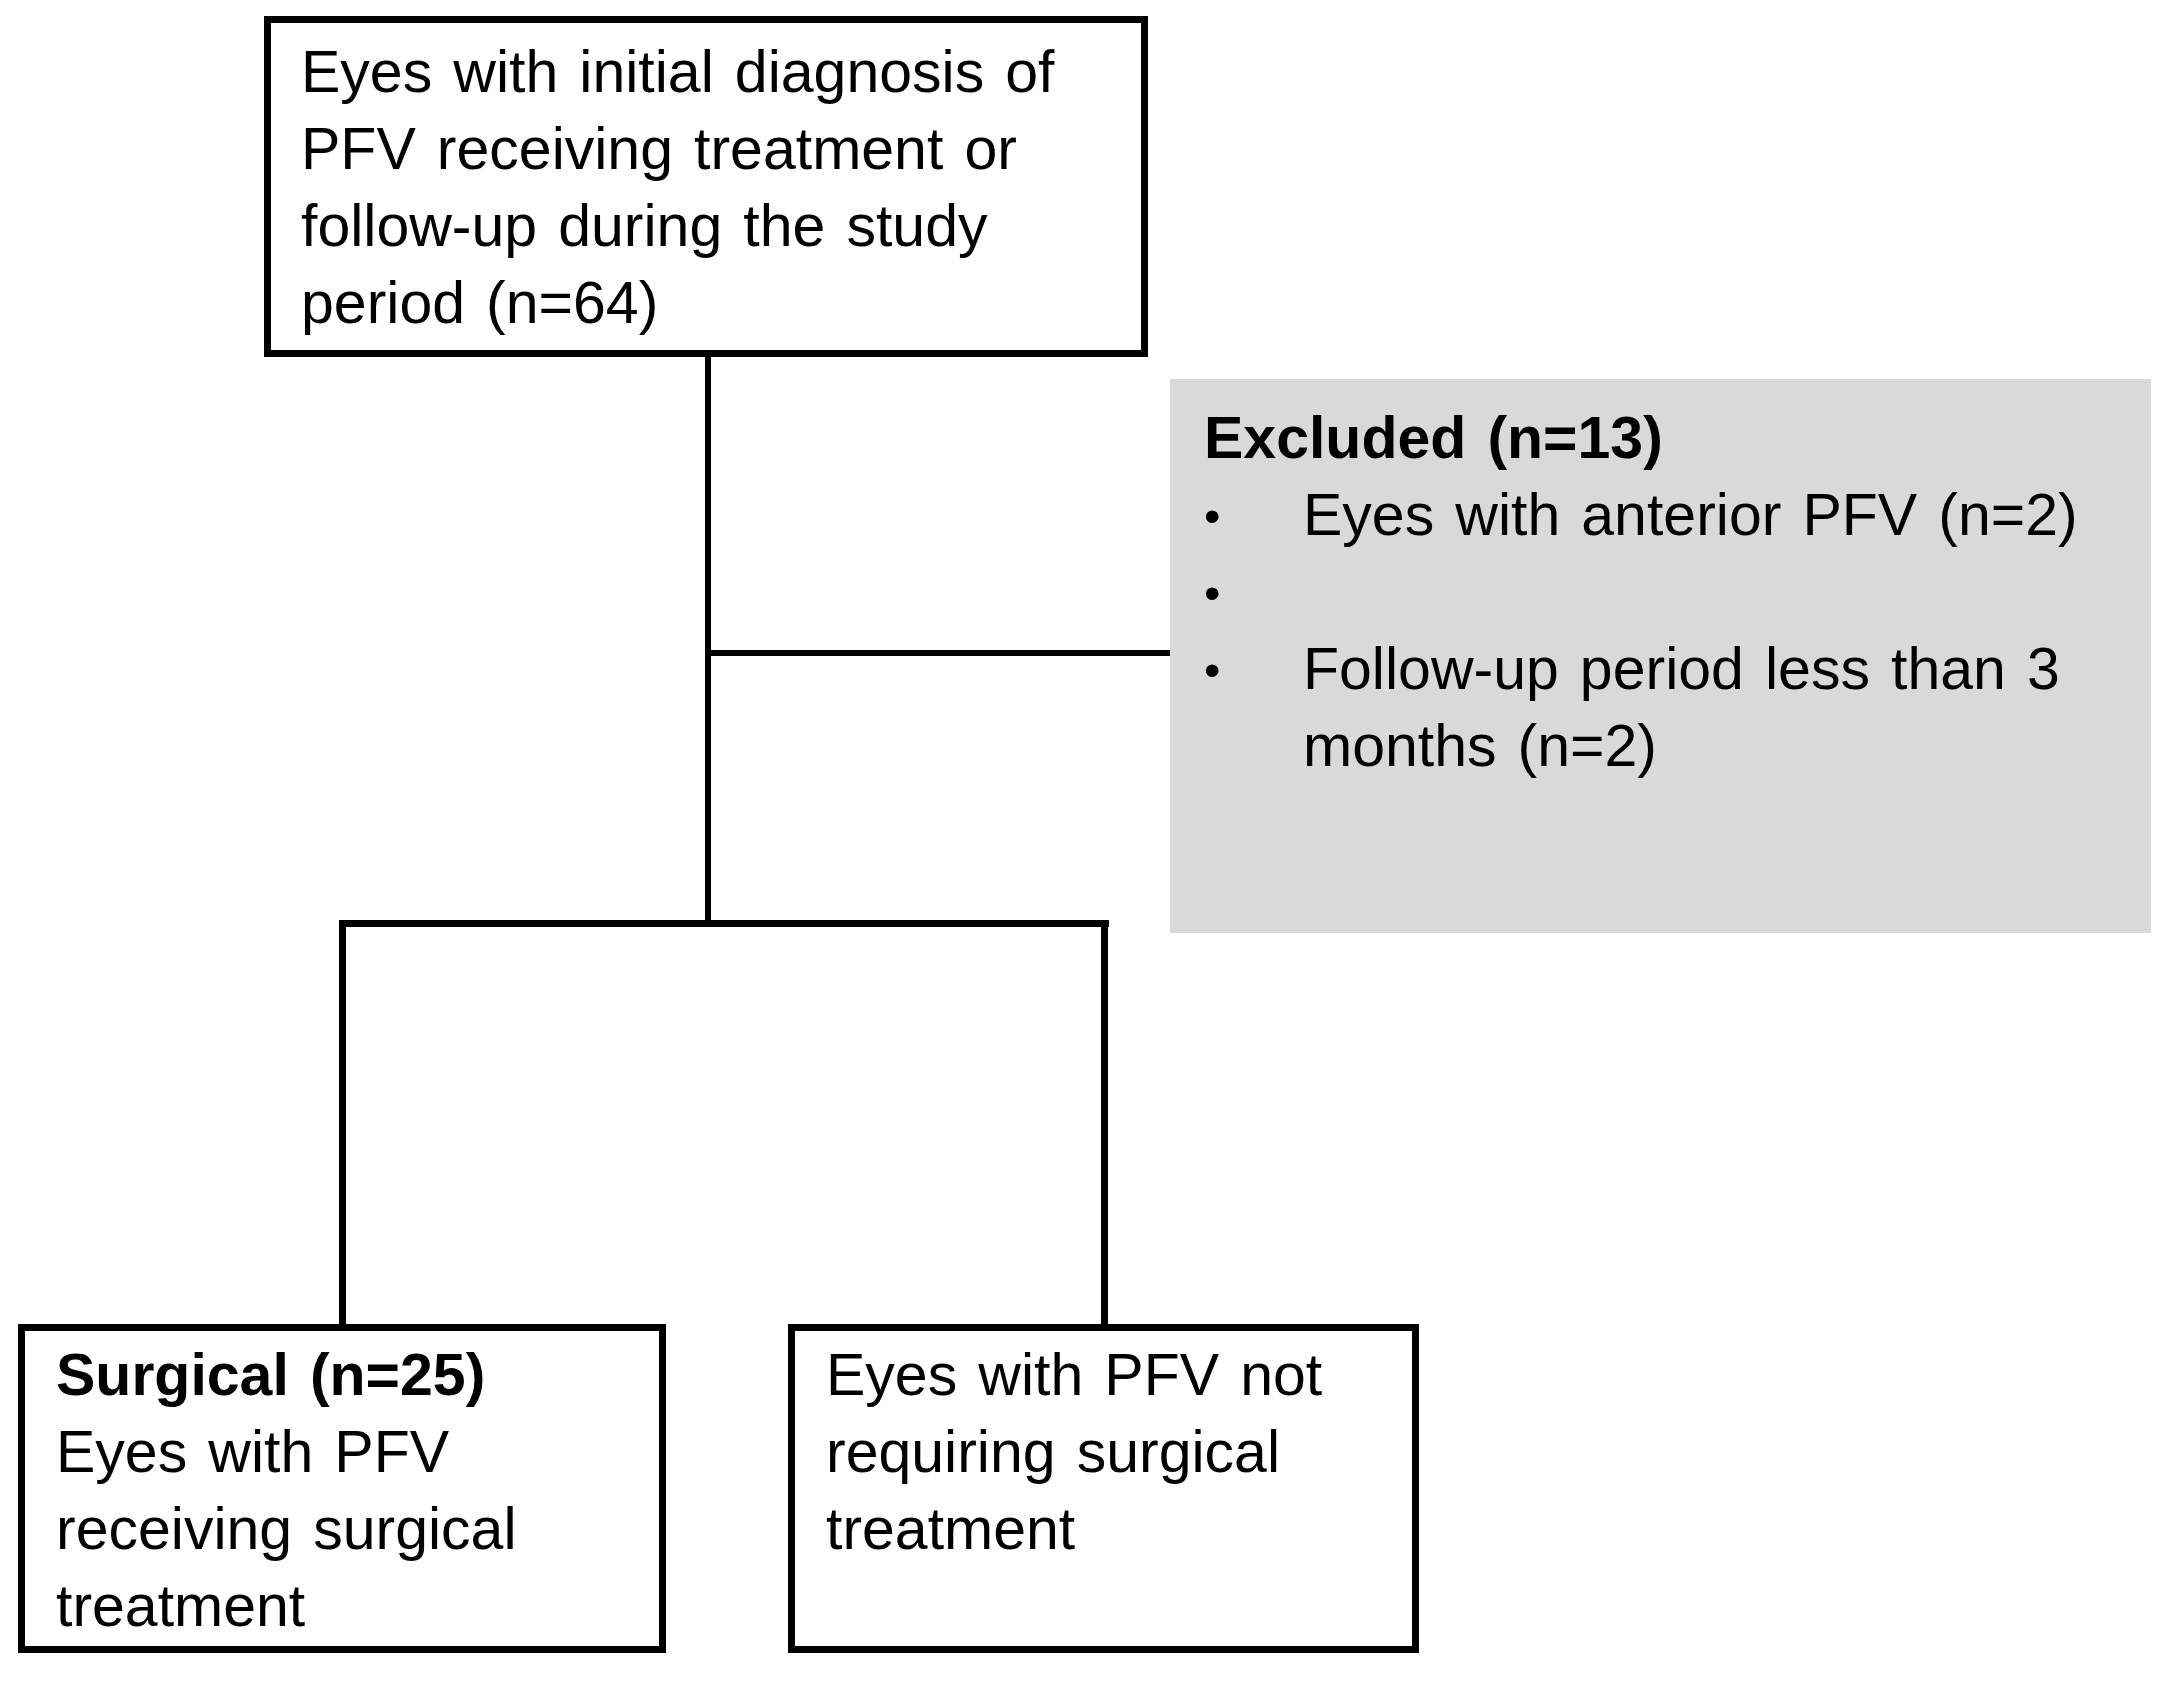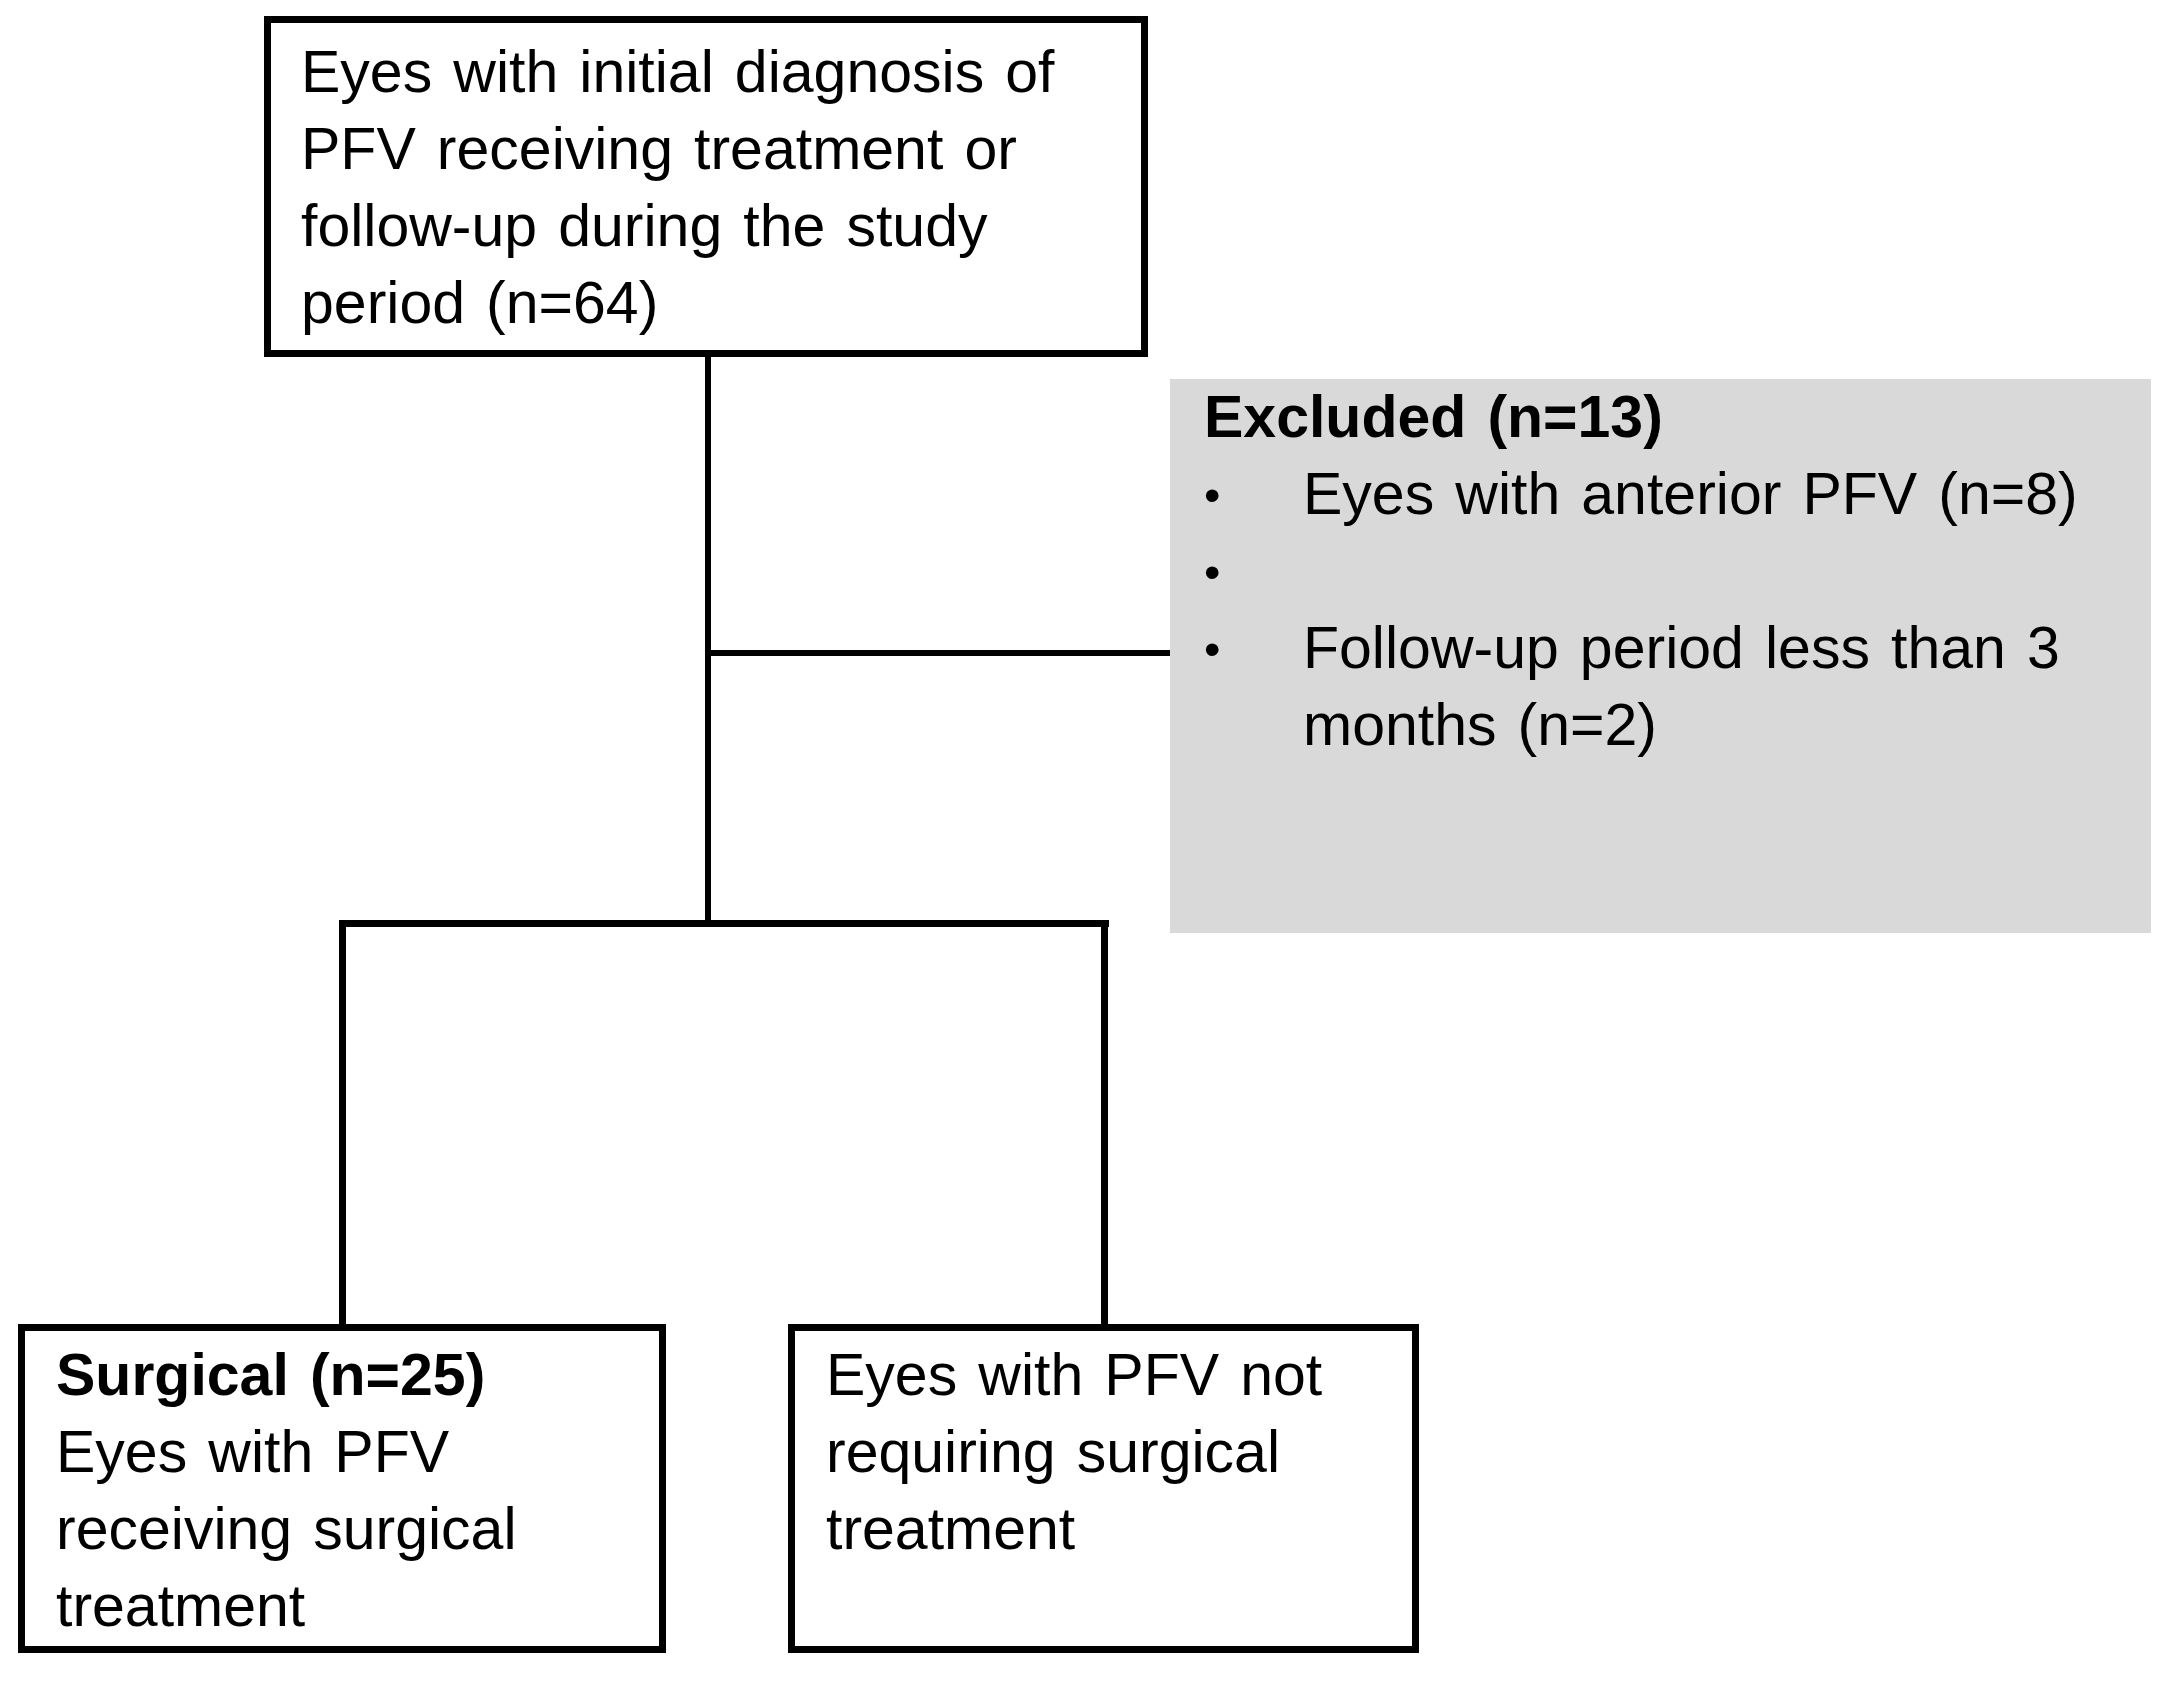--- a/index.html
+++ b/index.html
@@ -39,21 +39,21 @@
     width: 884px; height: 341px;
     padding: 11px 19px 0 30px;
   }
 
   .excluded-box {
     position: absolute;
     left: 1170px; top: 379px;
     width: 981px; height: 554px;
     background: #d9d9d9;
     box-sizing: border-box;
-    padding: 0 22px 0 34px;
+    padding: 21px 22px 0 34px;
     font-size: 59px;
     line-height: 77px;
     word-spacing: 0.08em;
   }
   .bullet-item { display: flex; align-items: flex-start; }
   .bullet-glyph {
     width: 99px;
     flex: none;
     font-size: 47px;
     line-height: 77px;
@@ -94,21 +94,21 @@
   <div class="line line-excluded-horiz" style="background: rgb(0, 0, 0);"></div>
   <div class="line line-branch-horiz" style="background: rgb(0, 0, 0);"></div>
   <div class="line line-branch-left-vert" style="background: rgb(0, 0, 0);"></div>
   <div class="line line-branch-right-vert" style="background: rgb(0, 0, 0);"></div>
 
   <div class="excluded-box" style="background: rgb(217, 217, 217);">
     <div class="box-title">Excluded (n=13)</div>
 
     <div class="bullet-item">
       <span class="bullet-glyph">•</span>
-      <span class="bullet-text multiline">Eyes with anterior PFV (n=8)</span>
+      <span class="bullet-text multiline">Eyes with anterior PFV (n=2)</span>
     </div>
 
     <div class="bullet-item">
       <span class="bullet-glyph">•</span>
     </div>
 
     <div class="bullet-item">
       <span class="bullet-glyph">•</span>
       <span class="bullet-text multiline">Follow-up period less than 3
 months (n=2)</span>

